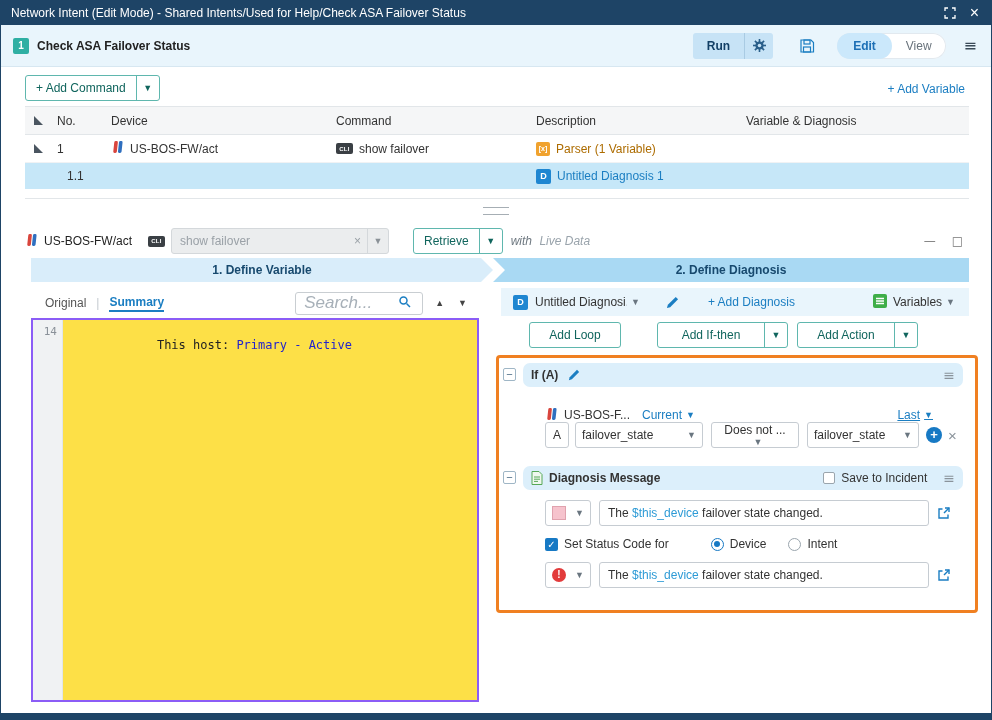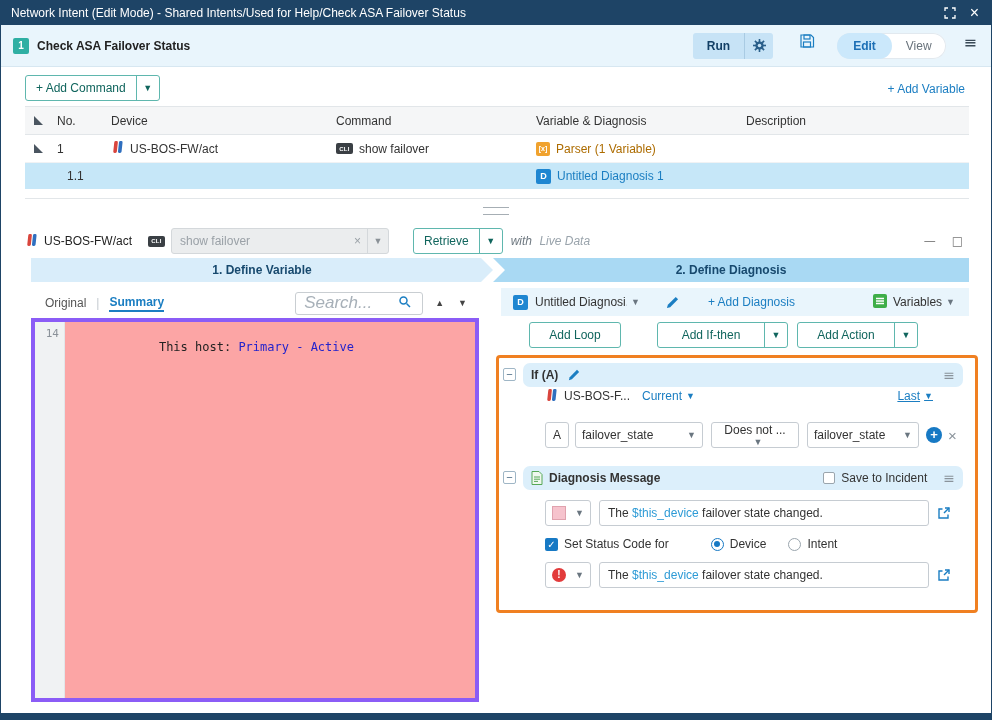--- a/index.html
+++ b/index.html
@@ -12,21 +12,21 @@
   .tb-icons{margin-left:auto;display:flex;align-items:center;gap:14px;padding-right:12px;}
   .tb-ic{display:flex;align-items:center;cursor:pointer;}
   .close-x{font-size:16px;line-height:1;}
 
   
   .appheader{position:absolute;left:0;top:25px;width:100%;height:41px;background:#E9F5FC;border-bottom:1px solid #D7E7F1;display:flex;align-items:center;}
   .ni-badge{width:16px;height:16px;background:#2FAFA3;color:#fff;font-size:10px;font-weight:bold;display:flex;align-items:center;justify-content:center;border-radius:2px;margin-left:12px;flex:none;}
   .ni-name{font-size:12px;font-weight:bold;color:#222;margin-left:8px;white-space:nowrap;}
   .desc-input{margin-left:115px;width:230px;border:none;background:transparent;font-style:italic;font-size:12px;color:#555;outline:none;font-family:inherit;}
   ::placeholder{color:#A7B0B8;font-style:italic;opacity:1;}
-  .hdr-right{margin-left:auto;display:flex;align-items:flex-start;padding-right:14px;}
+  .hdr-right{margin-left:auto;display:flex;align-items:center;padding-right:14px;}
   .run-btn{display:flex;height:26px;border-radius:3px;overflow:hidden;background:#C7E3F6;cursor:pointer;}
   .run-main{padding:0 14px;font-size:12px;font-weight:bold;color:#123F66;display:flex;align-items:center;}
   .run-gear{width:28px;display:flex;align-items:center;justify-content:center;border-left:1px solid #A9CBE3;}
   .save-btn{margin-left:26px;display:flex;align-items:center;cursor:pointer;}
   .pill{margin-left:22px;background:#fff;border-radius:14px;height:26px;display:flex;align-items:center;box-shadow:inset 0 0 0 1px #E2E9EF;}
   .pill-edit{background:#CBE8FB;color:#1C6FB5;font-weight:bold;border-radius:14px;height:26px;display:flex;align-items:center;padding:0 16px;font-size:12px;cursor:pointer;}
   .pill-view{color:#68727B;font-size:12px;padding:0 14px;cursor:pointer;}
   .menu-ic{margin-left:18px;font-size:16px;color:#3A4A57;cursor:pointer;font-family:"DejaVu Sans",sans-serif;}
 
   
@@ -76,21 +76,21 @@
   
   .leftpanel{position:absolute;left:30px;top:288px;width:448px;height:414px;}
   .lp-tabs{position:absolute;left:0;top:0;right:0;height:30px;display:flex;align-items:center;font-size:12px;}
   .tab-orig{color:#555;margin-left:14px;cursor:pointer;}
   .tab-sep{color:#C5CBD0;margin:0 10px;}
   .tab-sum{color:#1B7EC2;font-weight:bold;border-bottom:2px solid #1B7EC2;padding-bottom:1px;cursor:pointer;}
   .searchbox{margin-left:auto;display:flex;align-items:center;width:128px;height:23px;border:1px solid #C9CED2;border-radius:3px;box-sizing:border-box;padding:0 6px;background:#fff;}
   .searchbox input{border:none;outline:none;width:92px;font-size:17px;font-style:italic;color:#555;background:transparent;font-family:inherit;}
   .sort-tris{display:flex;gap:14px;margin:0 12px;color:#444;font-size:9px;}
   .sort-tris span{cursor:pointer;}
-  .codearea{position:absolute;left:0;top:30px;right:0;bottom:0;border:4px solid #8b5cf6;display:flex;background:#fca5a5;}
+  .codearea{position:absolute;left:0;top:30px;right:0;bottom:0;border:2px solid #8b5cf6;display:flex;background:#fde047;}
   .gutter{width:30px;background:#F0F2F3;border-right:1px solid #E2E6E9;box-sizing:border-box;color:#8A9199;font:11px "DejaVu Sans Mono",monospace;text-align:right;padding:5px 5px 0 0;flex:none;}
   .codeline{font:12px "DejaVu Sans Mono",monospace;white-space:pre;padding-top:4px;color:#222;}
   .codeval{color:#2323CC;}
 
   
   .rightpanel{position:absolute;left:500px;top:288px;width:468px;height:414px;}
   .dg-header{position:absolute;left:0;top:0;width:100%;height:28px;background:#E9F5FC;display:flex;align-items:center;font-size:12px;color:#333;}
   .dg-header .d-badge{margin-left:12px;}
   .dg-name{margin-left:7px;max-width:92px;overflow:hidden;white-space:nowrap;cursor:pointer;}
   .chev-sm{color:#6A7680;font-size:9px;margin-left:4px;cursor:pointer;}
@@ -110,21 +110,21 @@
 
   .block-hd{position:absolute;left:22px;width:440px;height:24px;background:#DCEFFB;border-radius:7px;display:flex;align-items:center;font-size:12px;color:#333;box-sizing:border-box;}
   .if-hd{top:75px;}
   .msg-hd{top:178px;}
   .hd-title{font-weight:bold;margin-left:8px;white-space:nowrap;}
   .hd-menu{margin-left:auto;margin-right:8px;color:#8A939B;font-size:14px;cursor:pointer;font-family:"DejaVu Sans",sans-serif;}
   .minusbox{position:absolute;left:2px;width:13px;height:13px;border:1px solid #9FB6C6;background:#fff;color:#4A6B85;font-size:11px;line-height:11px;text-align:center;box-sizing:border-box;border-radius:2px;cursor:pointer;}
   .minus1{top:80px;}
   .minus2{top:183px;}
 
-  .devrow{position:absolute;left:44px;top:98px;width:418px;height:20px;display:flex;align-items:center;font-size:12px;text-align:center;}
+  .devrow{position:absolute;left:44px;top:117px;width:418px;height:20px;display:flex;align-items:center;font-size:12px;text-align:center;}
   .devname{color:#333;max-width:68px;overflow:hidden;white-space:nowrap;margin-left:6px;}
   .ddlink{color:#1B7EC2;display:flex;align-items:center;gap:4px;cursor:pointer;}
   .ddlink .chev-sm{color:#1B7EC2;margin-left:0;}
   .current{margin-left:12px;}
   .last{margin-left:auto;margin-right:30px;text-decoration:underline;}
 
   .condrow{position:absolute;left:44px;top:134px;height:26px;display:flex;align-items:center;}
   .abox{width:24px;height:26px;border:1px solid #C6CCD2;border-radius:3px;display:flex;align-items:center;justify-content:center;font-size:12px;color:#333;box-sizing:border-box;background:#fff;flex:none;}
   .sel{height:26px;border:1px solid #C6CCD2;border-radius:3px;background:#fff;box-sizing:border-box;display:flex;align-items:center;justify-content:space-between;padding:0 6px;font-size:12px;color:#333;cursor:pointer;white-space:nowrap;overflow:hidden;}
   .sel .chev-sm{flex:none;margin-left:6px;}
@@ -222,22 +222,22 @@
   <div class="nitable">
     <div class="trow thead">
       <span class="cell first">
         <svg width="9" height="9">
             <polygon points="0,0 9,9 0,9" fill="#4A5560"></polygon>
           </svg>
       </span>
       <span class="cell">No.</span>
       <span class="cell">Device</span>
       <span class="cell">Command</span>
+      <span class="cell">Description</span>
       <span class="cell">Variable &amp; Diagnosis</span>
-      <span class="cell">Description</span>
     </div>
     <div class="trow r1">
       <span class="cell first">
         <svg width="9" height="9">
             <polygon points="0,0 9,9 0,9" fill="#4A5560"></polygon>
           </svg>
       </span>
       <span class="cell">1</span>
       <span class="cell">
         <span>

